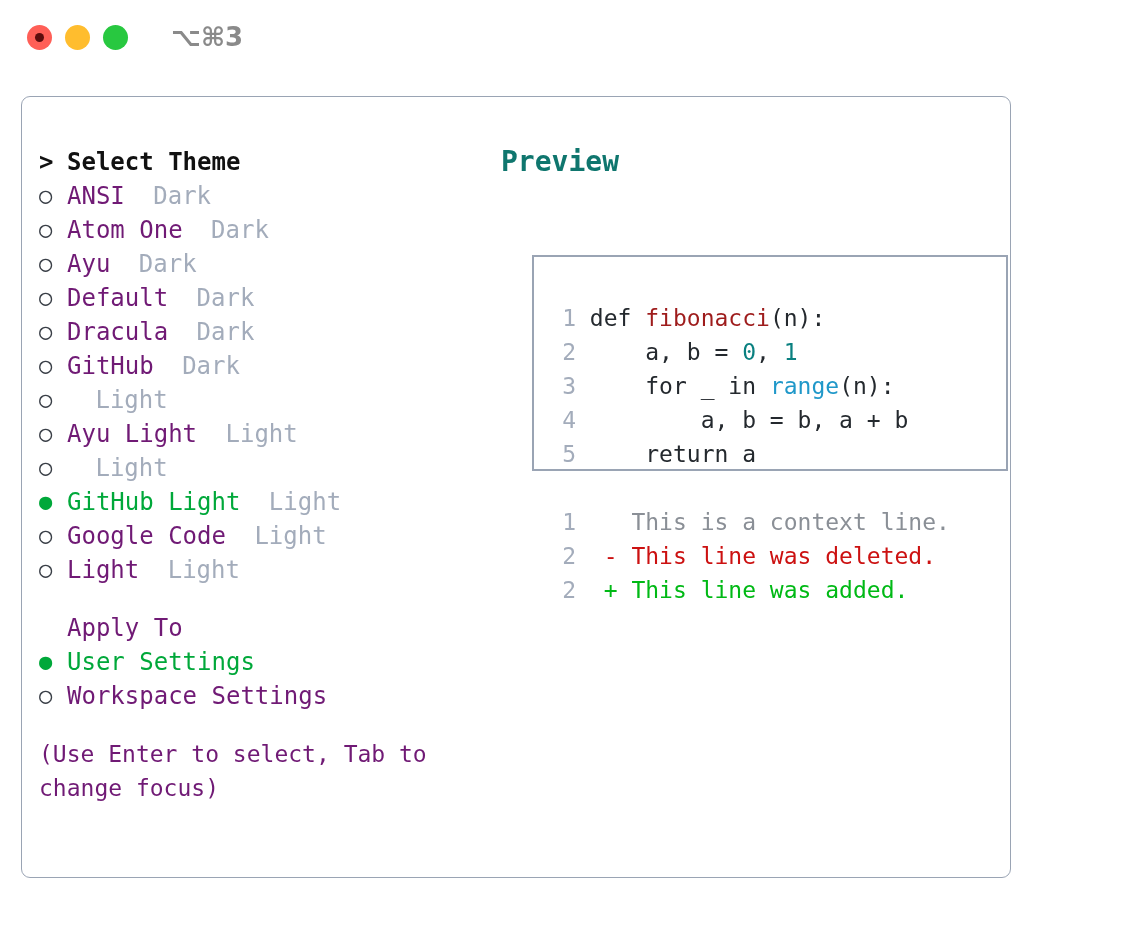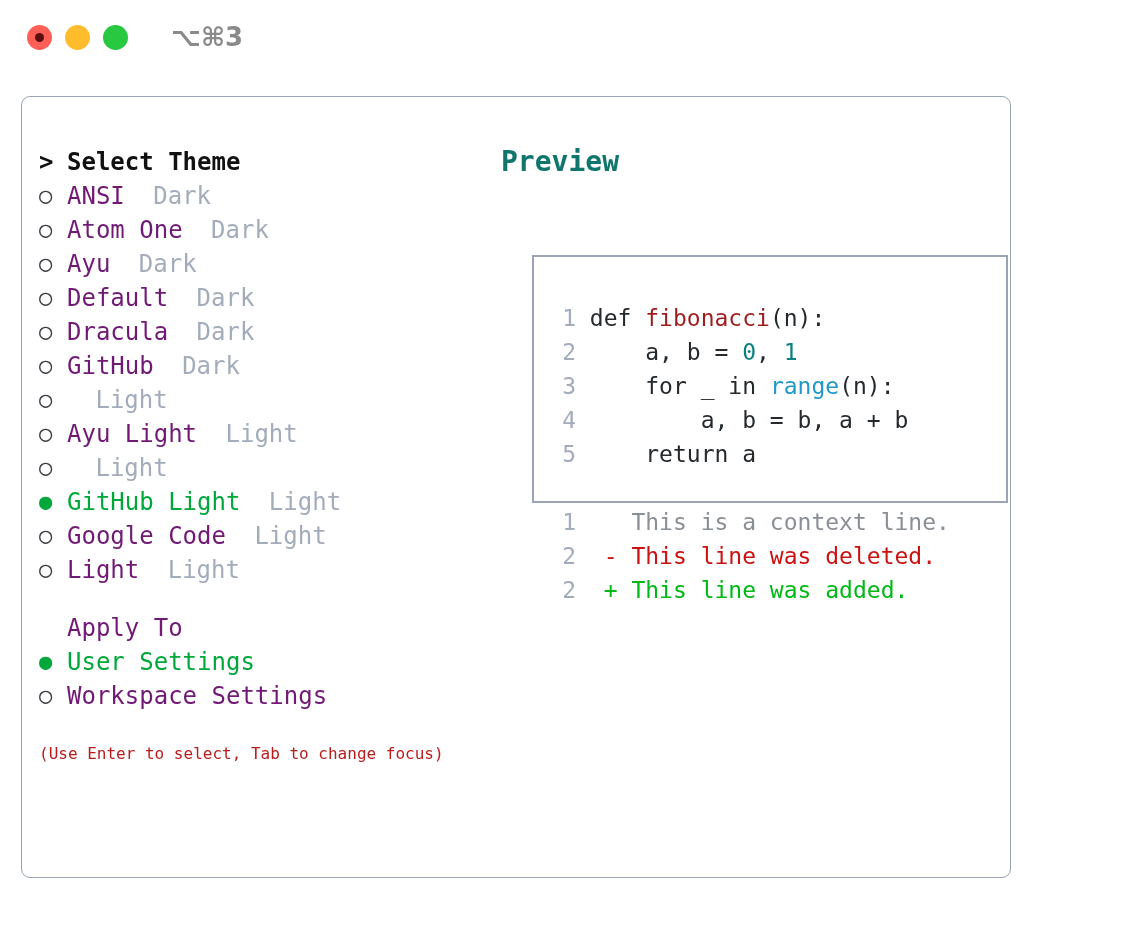--- a/index.html
+++ b/index.html
@@ -119,41 +119,41 @@
     color: #111111;
     font-weight: bold;
     font-size: 24px;
   }
   .label      { color: #701a75; }
   .label.sel  { color: #00a83a; }
   .variant    { color: #a3acbb; margin-left: 14px; }
   .spacer-md  { height: 24px; }
 
   .hint {
-    font-size: 16px;
-    color: #b91c1c;
+    font-size: 23px;
+    color: #701a75;
     line-height: 34px;
     width: 420px;
     white-space: pre-wrap;
   }
 
   
   .preview-title {
     font-size: 28px;
     font-weight: bold;
     color: #0f766e;
     line-height: 34px;
     height: 34px;
   }
   .preview-box {
     position: absolute;
     left: 31px;
     top: 110px;
     width: 476px;
-    height: 248px;
+    height: 216px;
     border: 2px solid #9aa4b4;
     background: #ffffff;
     box-sizing: border-box;
     padding: 44px 0 0 18px;
   }
   .code {
     font-size: 23px;
     line-height: 34px;
     white-space: pre;
     color: #24292e;

